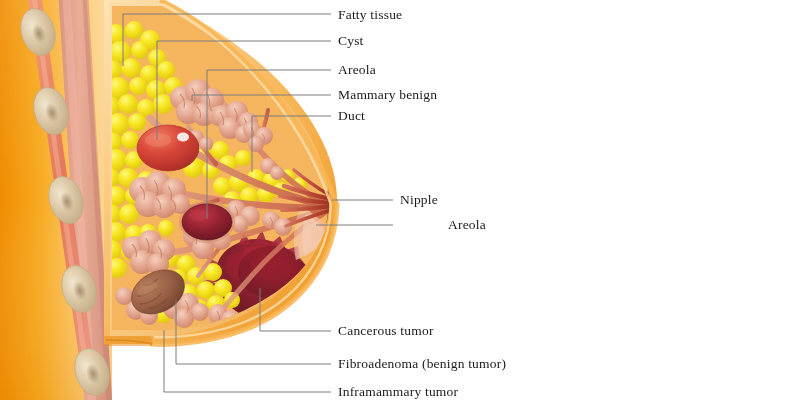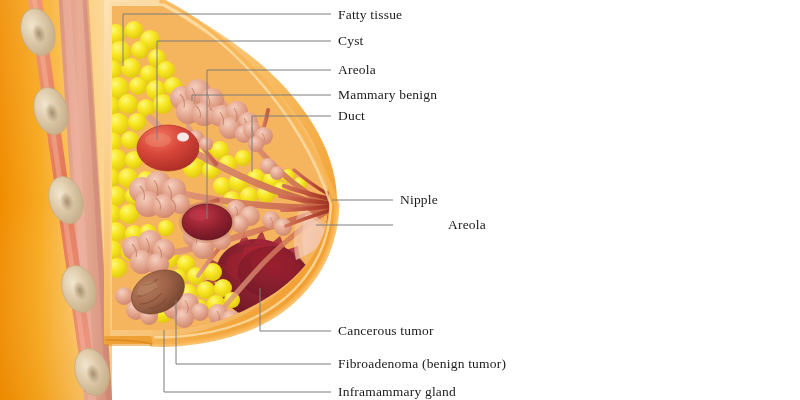--- a/index.html
+++ b/index.html
@@ -543,16 +543,16 @@
   <div class="labels">
     <div class="lbl" style="left:338px;top:8px;">Fatty tissue</div>
     <div class="lbl" style="left:338px;top:34px;">Cyst</div>
     <div class="lbl" style="left:338px;top:63px;">Areola</div>
     <div class="lbl" style="left:338px;top:88px;">Mammary benign</div>
     <div class="lbl" style="left:338px;top:109px;">Duct</div>
     <div class="lbl" style="left:400px;top:193px;">Nipple</div>
     <div class="lbl" style="left:400px;top:218px;margin-left:48px;">Areola</div>
     <div class="lbl" style="left:338px;top:324px;">Cancerous tumor</div>
     <div class="lbl" style="left:338px;top:357px;">Fibroadenoma (benign tumor)</div>
-    <div class="lbl" style="left:338px;top:385px;">Inframammary gland</div>
+    <div class="lbl" style="left:338px;top:385px;">Inframammary tumor</div>
   </div>
 
 </div>
 
 </body></html>

